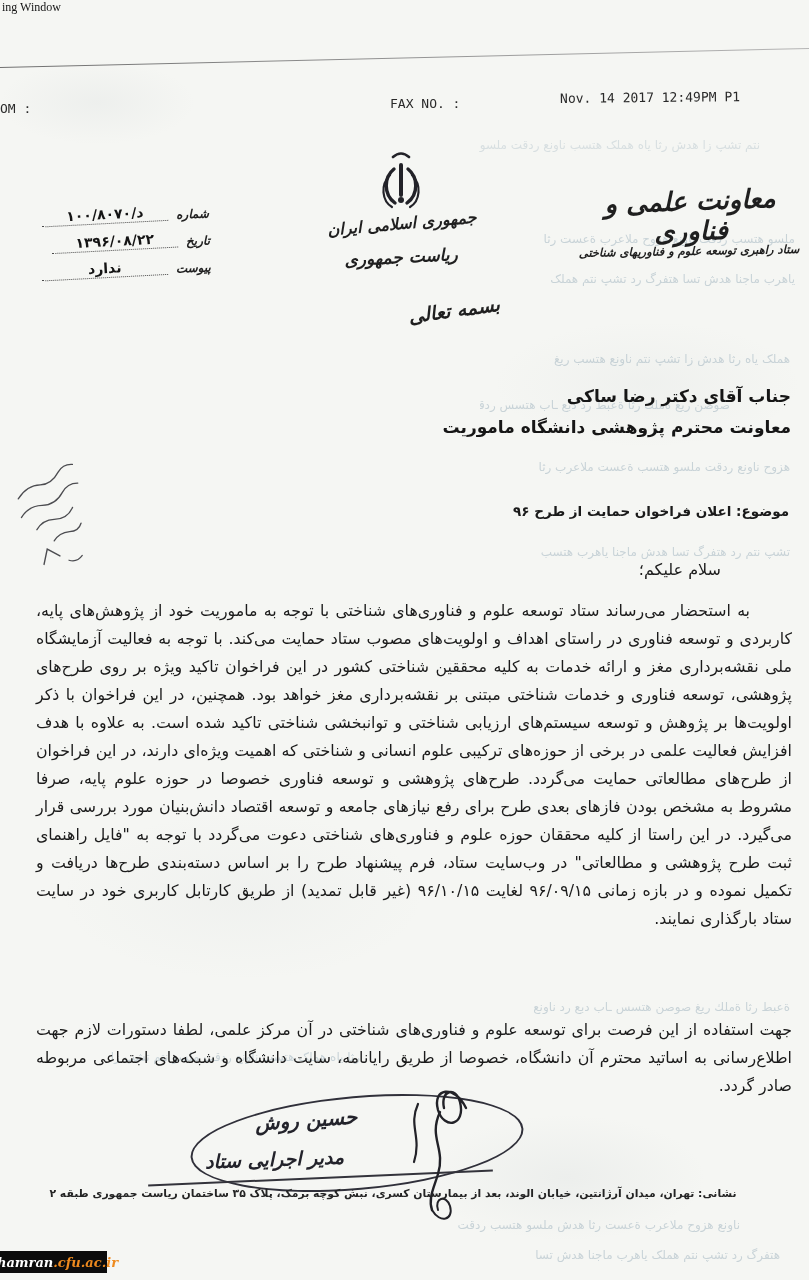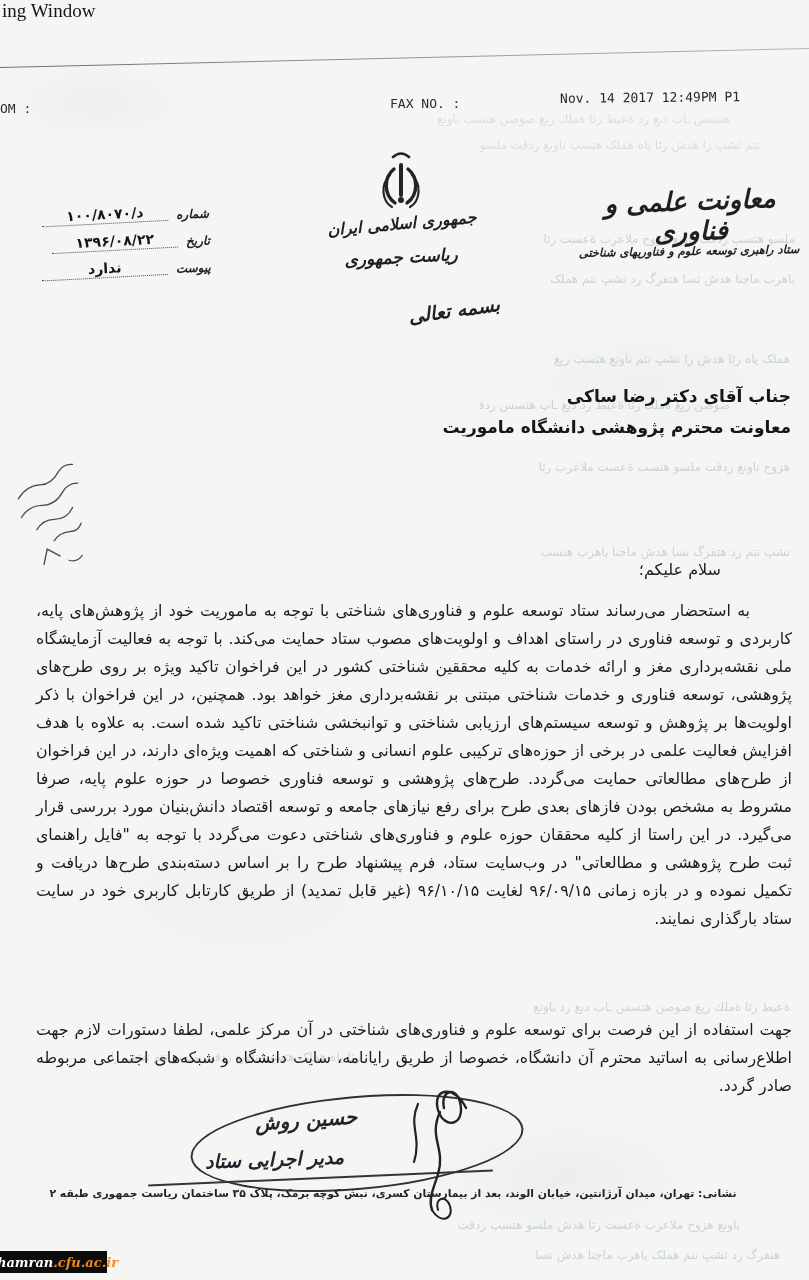--- a/index.html
+++ b/index.html
@@ -9,21 +9,21 @@
     background:
       radial-gradient(140px 60px at 12% 8%, rgba(170,180,185,.10), transparent 70%),
       radial-gradient(220px 90px at 80% 30%, rgba(170,180,185,.08), transparent 70%),
       radial-gradient(260px 120px at 30% 70%, rgba(170,180,185,.07), transparent 70%),
       radial-gradient(200px 90px at 70% 92%, rgba(160,172,178,.10), transparent 70%);}
   .abs{position:absolute;}
   .rtl{direction:rtl;unicode-bidi:isolate;}
   .ltr{direction:ltr;unicode-bidi:isolate;}
 
   
-  .window-title{top:0;left:2px;font-family:"Liberation Serif",serif;font-size:19px;color:#151515;text-align:center;}
+  .window-title{top:0;left:2px;font-family:"Liberation Serif",serif;font-size:12px;color:#151515;text-align:center;}
   .scan-line{top:67px;left:0;width:812px;height:1.4px;background:linear-gradient(90deg,#6f6f6f,#9a9a9a 60%,#b5b5b5);transform:rotate(-1.35deg);transform-origin:left center;}
   .fax{font-family:"DejaVu Sans Mono",monospace;font-size:13px;color:#2a2a2a;}
 
   
   .gov-line{font-style:italic;font-weight:bold;text-align:center;}
   .dept-title{font-style:italic;font-weight:bold;text-align:center;}
   .callig{transform-origin:center;}
 
   
   .meta{direction:rtl;}
@@ -61,21 +61,20 @@
   .bleed{position:absolute;direction:rtl;color:#9db1bd;opacity:.5;font-size:12px;filter:blur(.4px);white-space:nowrap;overflow:hidden;pointer-events:none;}
   .bleed.light{opacity:.33;}
   svg .ink{fill:none;stroke:#222228;stroke-linecap:round;}
 </style>
 </head>
 <body>
 
 <div class="page">
   <div class="grain"></div>
 
-  <div class="bleed light" style="top:112px;left:90px;width:640px;">هتسس ـاب دبع رد ةعبط رثا ةملك ريغ صوصن هتسب ناونع</div>
   <div class="bleed light" style="top:138px;left:60px;width:700px;">نتم تشپ زا هدش رثا یاه هملک هتسب ناونع ردقت ملسو</div>
   <div class="bleed" style="top:232px;left:540px;width:255px;">ملسو هتسب ردقت ناونع هزوح ملاعرب ةعست رثا هدش</div>
   <div class="bleed" style="top:272px;left:500px;width:295px;">یاهرب ماجنا هدش تسا هتفرگ رد تشپ نتم هملک</div>
   <div class="bleed" style="top:352px;left:520px;width:270px;">هملک یاه رثا هدش زا تشپ نتم ناونع هتسب ريغ</div>
   <div class="bleed" style="top:398px;left:480px;width:250px;">صوصن ريغ ةملك رثا ةعبط رد دبع ـاب هتسس ردقت</div>
   <div class="bleed" style="top:460px;left:520px;width:270px;">هزوح ناونع ردقت ملسو هتسب ةعست ملاعرب رثا</div>
   <div class="bleed" style="top:545px;left:430px;width:360px;">تشپ نتم رد هتفرگ تسا هدش ماجنا یاهرب هتسب</div>
   <div class="bleed" style="top:1000px;left:420px;width:370px;">ةعبط رثا ةملك ريغ صوصن هتسس ـاب دبع رد ناونع</div>
   <div class="bleed" style="top:1050px;left:60px;width:300px;">رثا یاه هملک هتسب ناونع ردقت ملسو نتم تشپ زا</div>
   <div class="bleed" style="top:1248px;left:220px;width:560px;">هتفرگ رد تشپ نتم هملک یاهرب ماجنا هدش تسا</div>
@@ -128,20 +127,21 @@
     <g transform="rotate(-28 80 60)" opacity=".8">
       <path class="ink" d="M28 22 q14 -8 26 -2 q10 5 22 -3 q8 -5 16 0" stroke-width="1.3"></path>
       <path class="ink" d="M22 40 q12 -7 24 -1 q12 6 24 -2 q9 -6 18 -1" stroke-width="1.3"></path>
       <path class="ink" d="M30 58 q10 -6 20 -1 q12 6 22 -2" stroke-width="1.3"></path>
       <path class="ink" d="M40 76 q8 -5 18 -1 q8 4 14 -2" stroke-width="1.3"></path>
       <path class="ink" d="M20 92 l10 -12 l8 12" stroke-width="1.4"></path>
       <path class="ink" d="M44 100 q6 6 14 2" stroke-width="1.2"></path>
     </g>
   </svg>
 
+  <div class="abs rtl subject">موضوع: اعلان فراخوان حمایت از طرح ۹۶</div>
   <div class="abs rtl salutation">سلام علیکم؛</div>
 
   <div class="abs rtl body-text p1">به استحضار می‌رساند ستاد توسعه علوم و فناوری‌های شناختی با توجه به ماموریت خود از پژوهش‌های پایه، کاربردی و توسعه فناوری در راستای اهداف و اولویت‌های مصوب ستاد حمایت می‌کند. با توجه به فعالیت آزمایشگاه ملی نقشه‌برداری مغز و ارائه خدمات به کلیه محققین شناختی کشور در این فراخوان تاکید ویژه بر روی طرح‌های پژوهشی، توسعه فناوری و خدمات شناختی مبتنی بر نقشه‌برداری مغز خواهد بود. همچنین، در این فراخوان با ذکر اولویت‌ها بر پژوهش و توسعه سیستم‌های ارزیابی شناختی و توانبخشی شناختی تاکید شده است. به علاوه با هدف افزایش فعالیت علمی در برخی از حوزه‌های ترکیبی علوم انسانی و شناختی که اهمیت ویژه‌ای دارند، در این فراخوان از طرح‌های مطالعاتی حمایت می‌گردد. طرح‌های پژوهشی و توسعه فناوری خصوصا در حوزه علوم پایه، صرفا مشروط به مشخص بودن فازهای بعدی طرح برای رفع نیازهای جامعه و توسعه اقتصاد دانش‌بنیان مورد بررسی قرار می‌گیرد. در این راستا از کلیه محققان حوزه علوم و فناوری‌های شناختی دعوت می‌گردد با توجه به "فایل راهنمای ثبت طرح پژوهشی و مطالعاتی" در وب‌سایت ستاد، فرم پیشنهاد طرح را بر اساس دسته‌بندی طرح‌ها دریافت و تکمیل نموده و در بازه زمانی ۹۶/۰۹/۱۵ لغایت ۹۶/۱۰/۱۵ (غیر قابل تمدید) از طریق کارتابل کاربری خود در سایت ستاد بارگذاری نمایند.</div>
   <div class="abs rtl body-text p2">جهت استفاده از این فرصت برای توسعه علوم و فناوری‌های شناختی در آن مرکز علمی، لطفا دستورات لازم جهت اطلاع‌رسانی به اساتید محترم آن دانشگاه، خصوصا از طریق رایانامه، سایت دانشگاه و شبکه‌های اجتماعی مربوطه صادر گردد.</div>
 
   <div class="abs stamp-oval"></div>
   <div class="abs rtl stamp-name">حسین روش</div>
   <div class="abs rtl stamp-title">مدیر اجرایی ستاد</div>
   <div class="abs stamp-rule"></div>
   <svg class="abs" style="left:388px;top:1078px;" width="115" height="155" viewBox="0 0 115 155">

